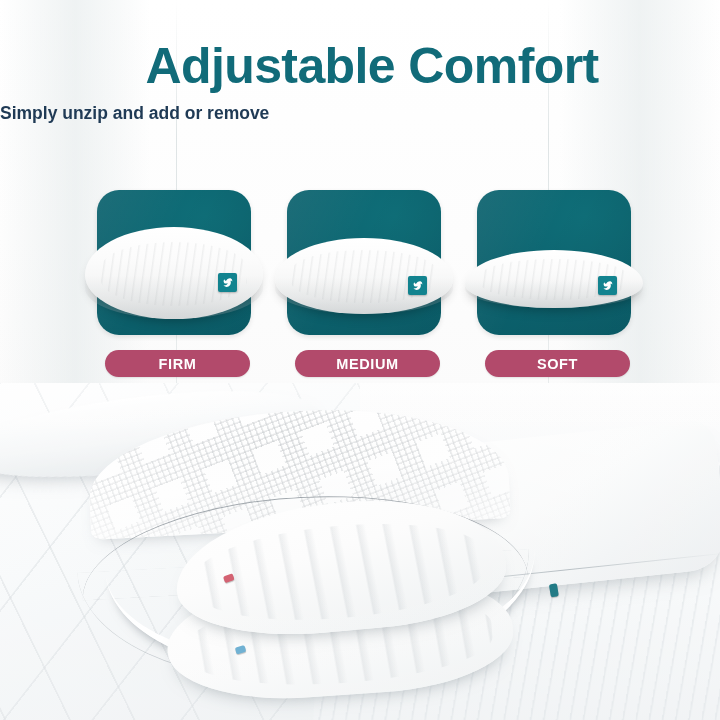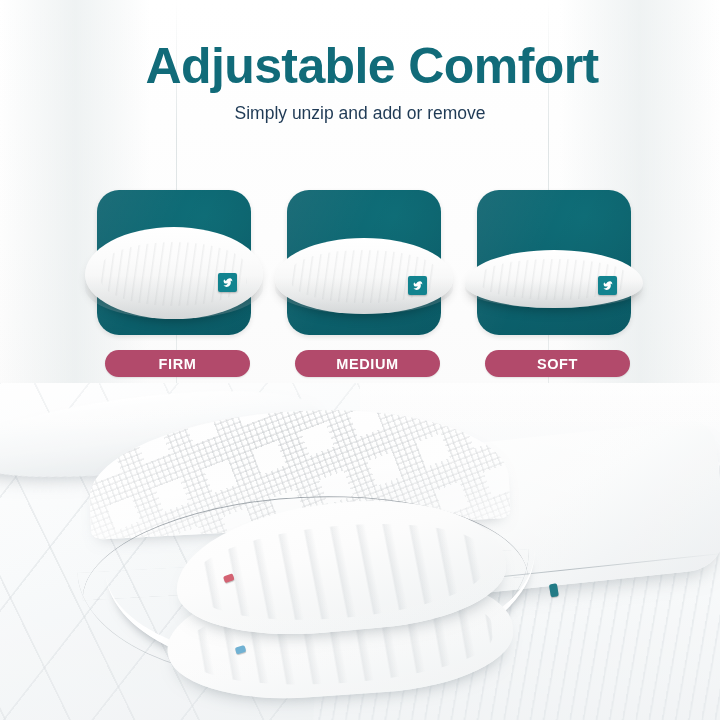--- a/index.html
+++ b/index.html
@@ -25,22 +25,22 @@
   .wall-soft{ position:absolute; top:0; height:396px;
     background:linear-gradient(90deg,rgba(226,232,233,0) 0%,rgba(223,230,231,.5) 50%,rgba(226,232,233,0) 100%); }
 
   
   .page-title{
     position:absolute; left:12px; top:40px; width:720px; text-align:center;
     font-size:50px; font-weight:700; letter-spacing:-0.6px;
     color:#116B79; line-height:1.05;
   }
   .page-subtitle{
-    position:absolute; left:0; top:101px; width:720px; text-align:center;
-    font-size:17.5px; font-weight:400; line-height:1.42;
+    position:absolute; left:0; top:101px; width:720px; 
+    font-size:17.5px; font-weight:700; line-height:1.42;
     color:#1F3A55;
   }
   .page-subtitle span{ display:block; }
 
   
   .cards{ position:absolute; left:0; top:190px; width:720px; height:148px; }
   .card-slot{ position:absolute; top:0; width:154px; height:148px; }
   .card-slot.s0{ left:97px; }
   .card-slot.s1{ left:287px; }
   .card-slot.s2{ left:477px; }

